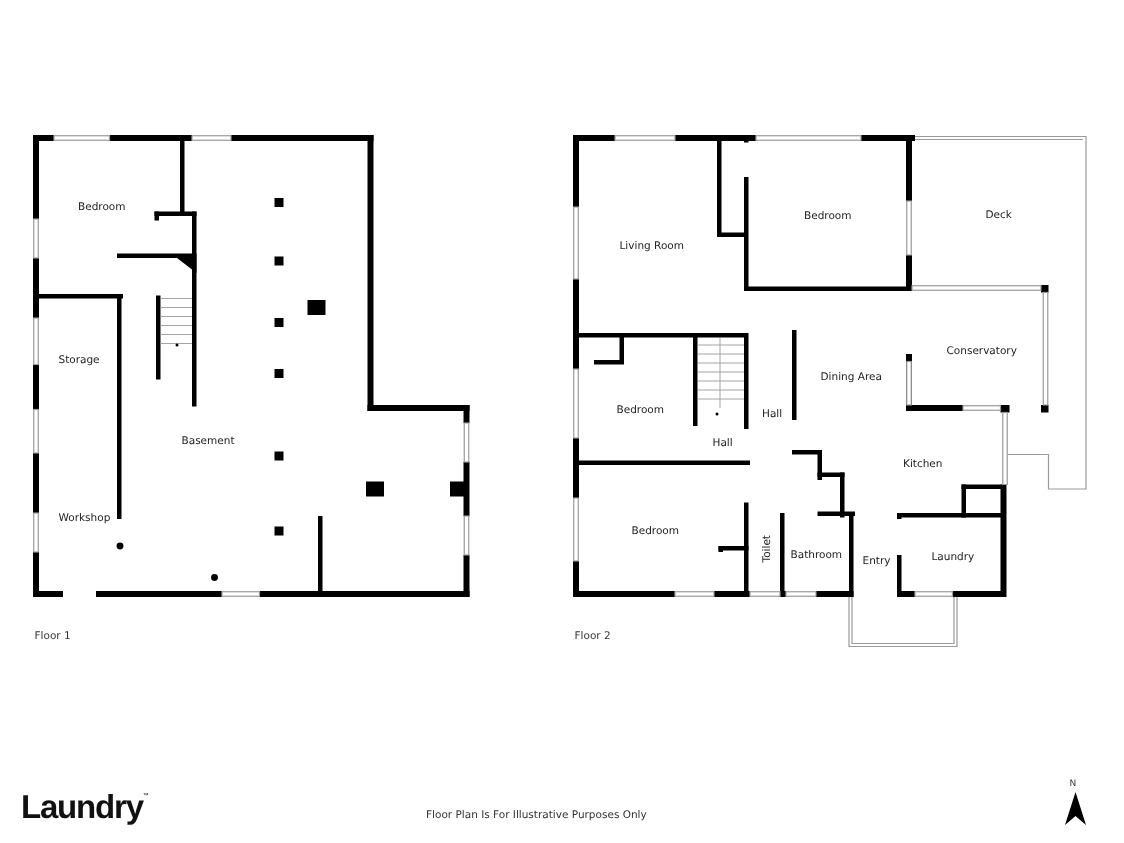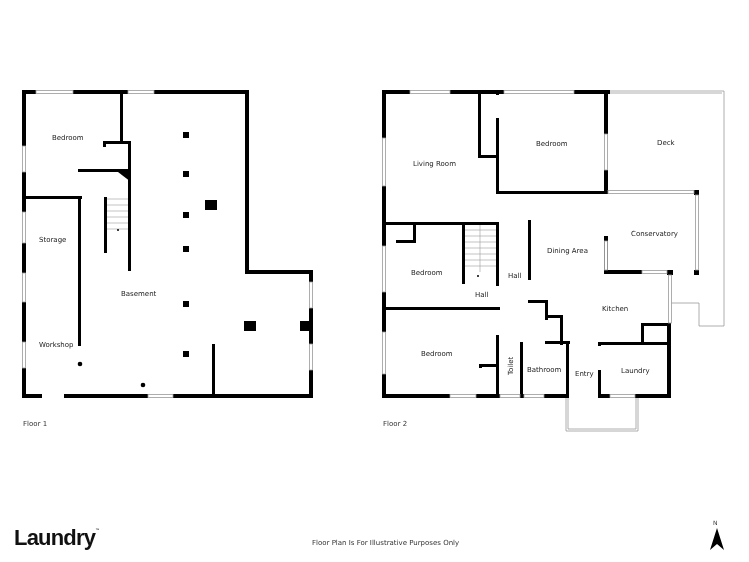--- a/index.html
+++ b/index.html
@@ -2,21 +2,21 @@
 <html><head>
 <meta charset="utf-8">
 <style>
   html, body { margin: 0; padding: 0; background: #ffffff; }
   body { width: 749px; height: 562px; position: relative; overflow: hidden; font-family: "DejaVu Sans", sans-serif; }
   svg.plan { position: absolute; left: 0; top: 0; }
   .room-label { font-family: "DejaVu Sans", sans-serif; font-size: 7px; fill: #222; }
   .floor-label { font-family: "DejaVu Sans", sans-serif; font-size: 7px; fill: #333; }
   .logo { position: absolute; left: 14px; top: 525px; font-family: "Liberation Sans", sans-serif; font-weight: bold; font-size: 22px; color: #111; letter-spacing: -0.8px; }
   .logo sup { font-size: 4px; font-weight: normal; vertical-align: top; position: relative; top: 2px; }
-  .disclaimer { position: absolute; left: 312px; top: 539px; font-family: "DejaVu Sans", sans-serif; font-size: 7px; color: #333; }
+  .disclaimer { position: absolute; left: 284px; top: 539px; font-family: "DejaVu Sans", sans-serif; font-size: 7px; color: #333; }
   .north { position: absolute; left: 706px; top: 519px; width: 24px; height: 34px; }
   .north .n { position: absolute; left: 7px; top: 0; font-size: 6px; color: #333; font-family: "DejaVu Sans", sans-serif; }
 </style>
 </head>
 <body>
 
 <svg class="plan" width="749" height="562" viewBox="0 0 749 562">
 
   <g>
 

